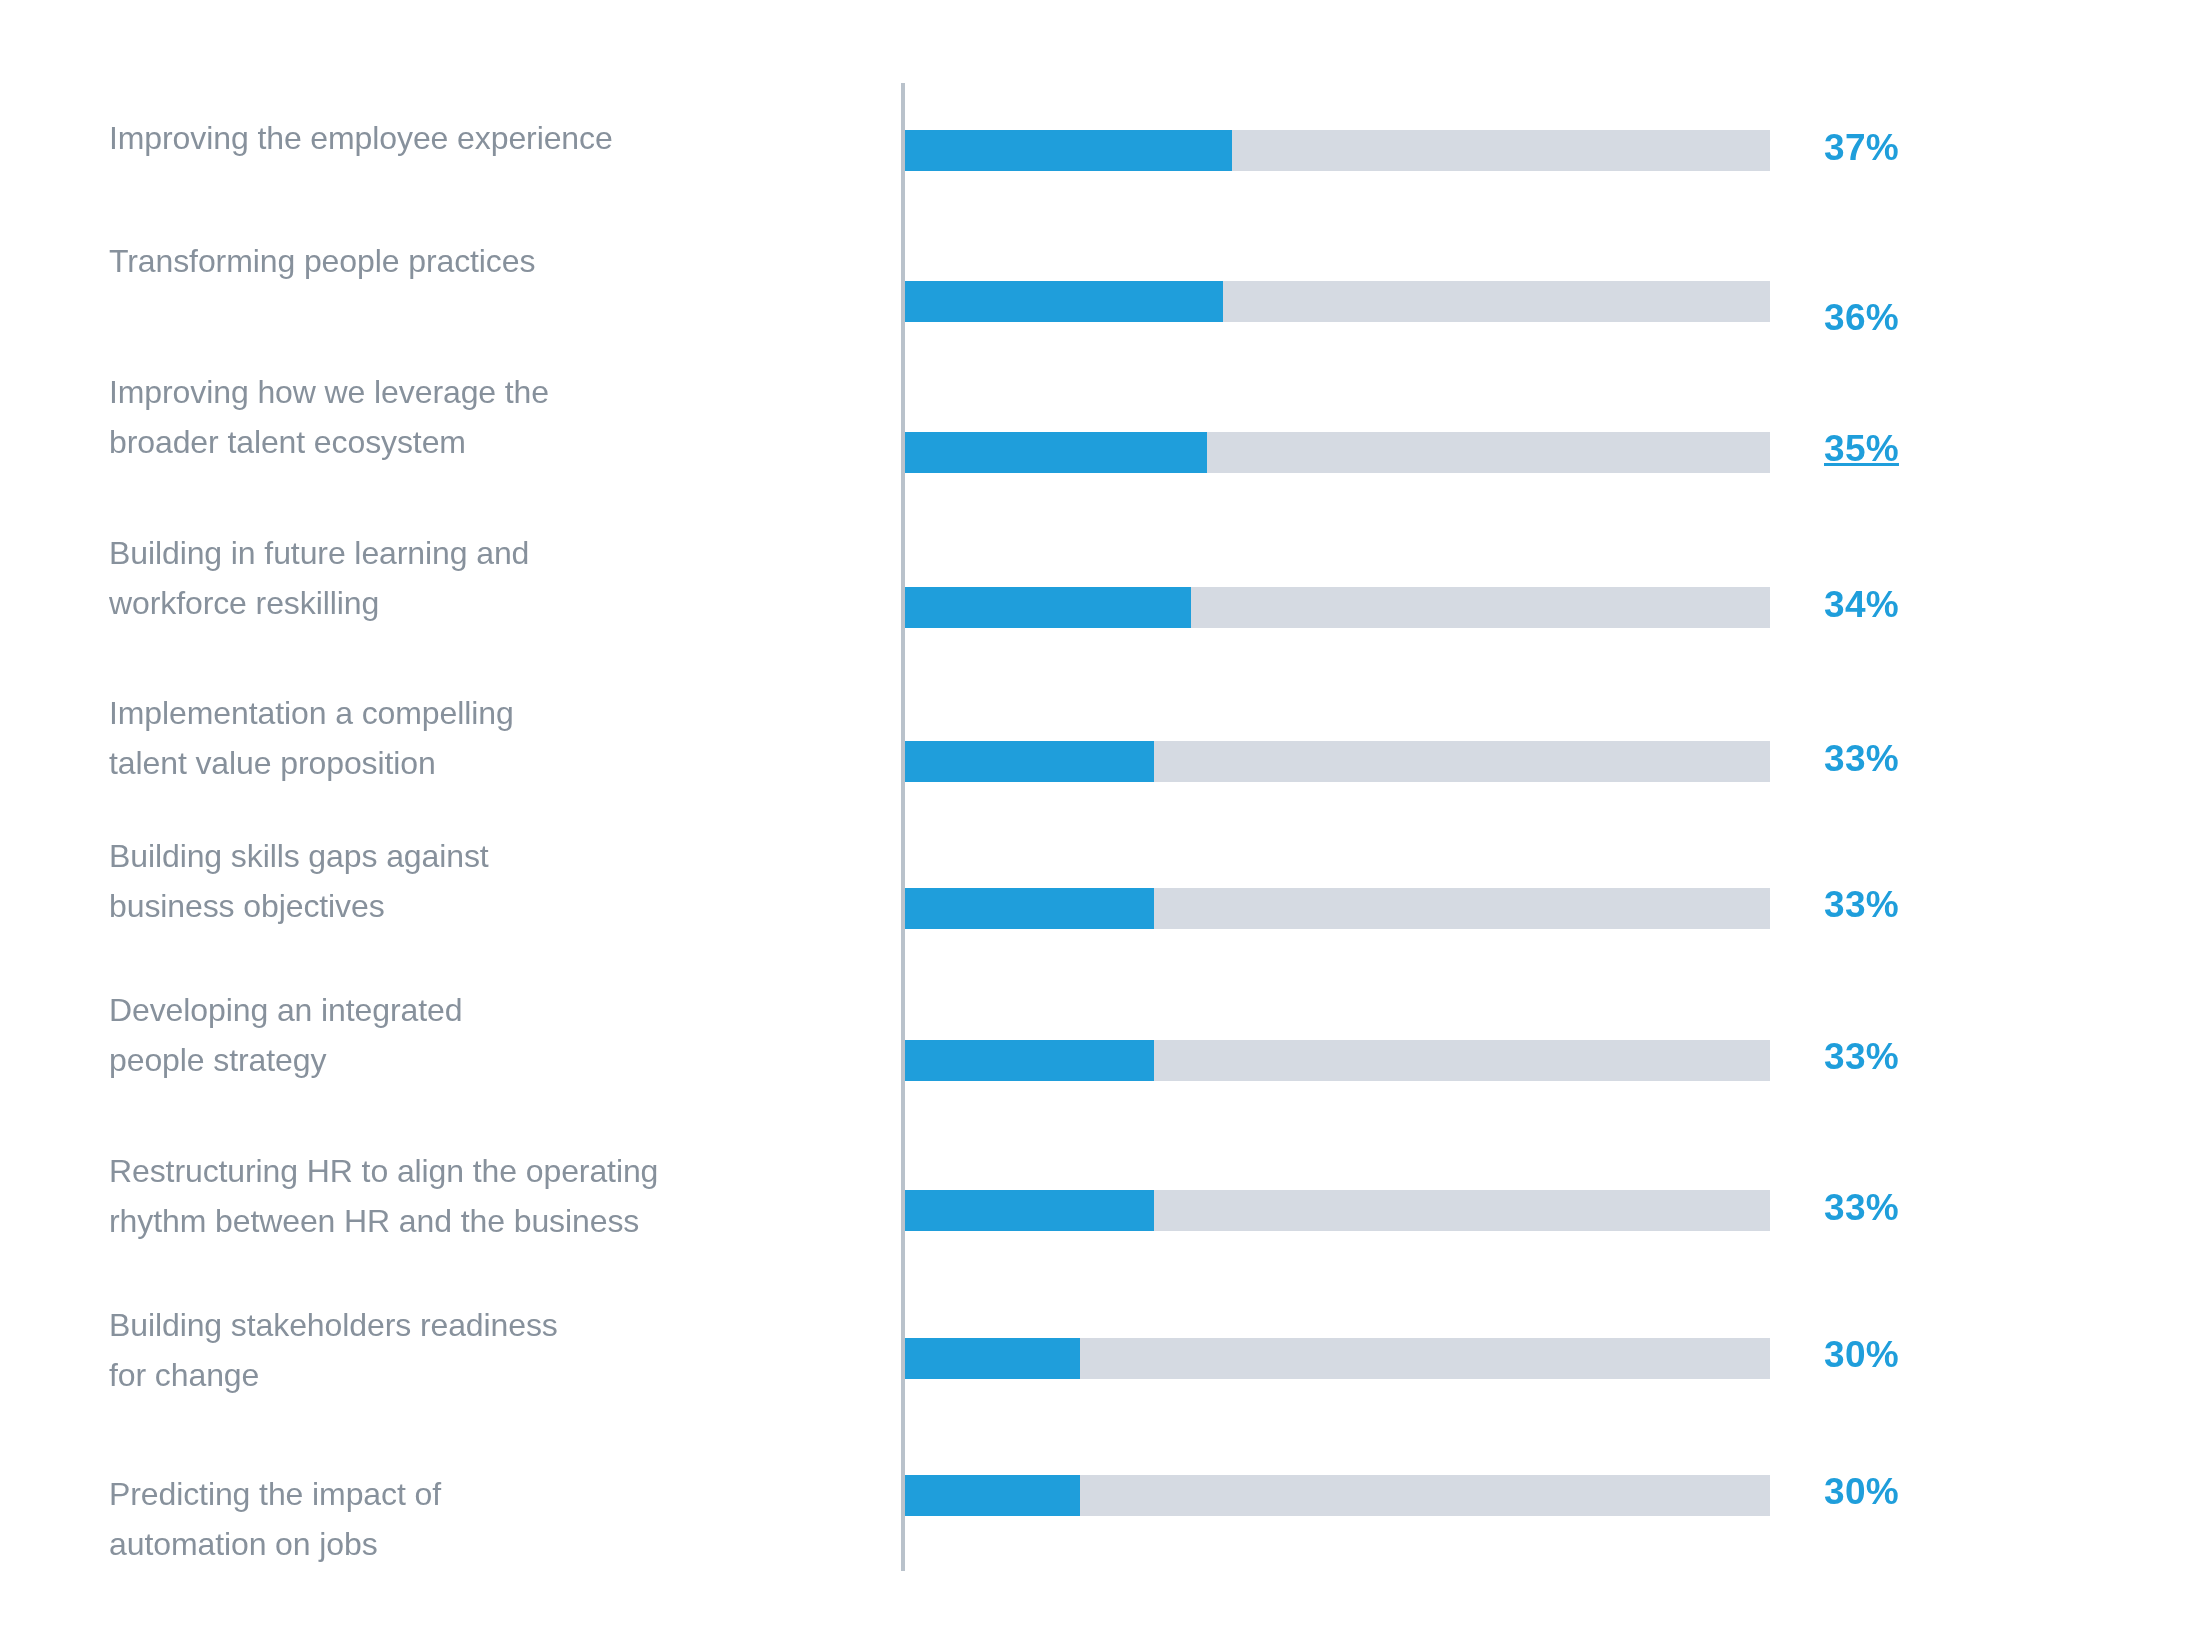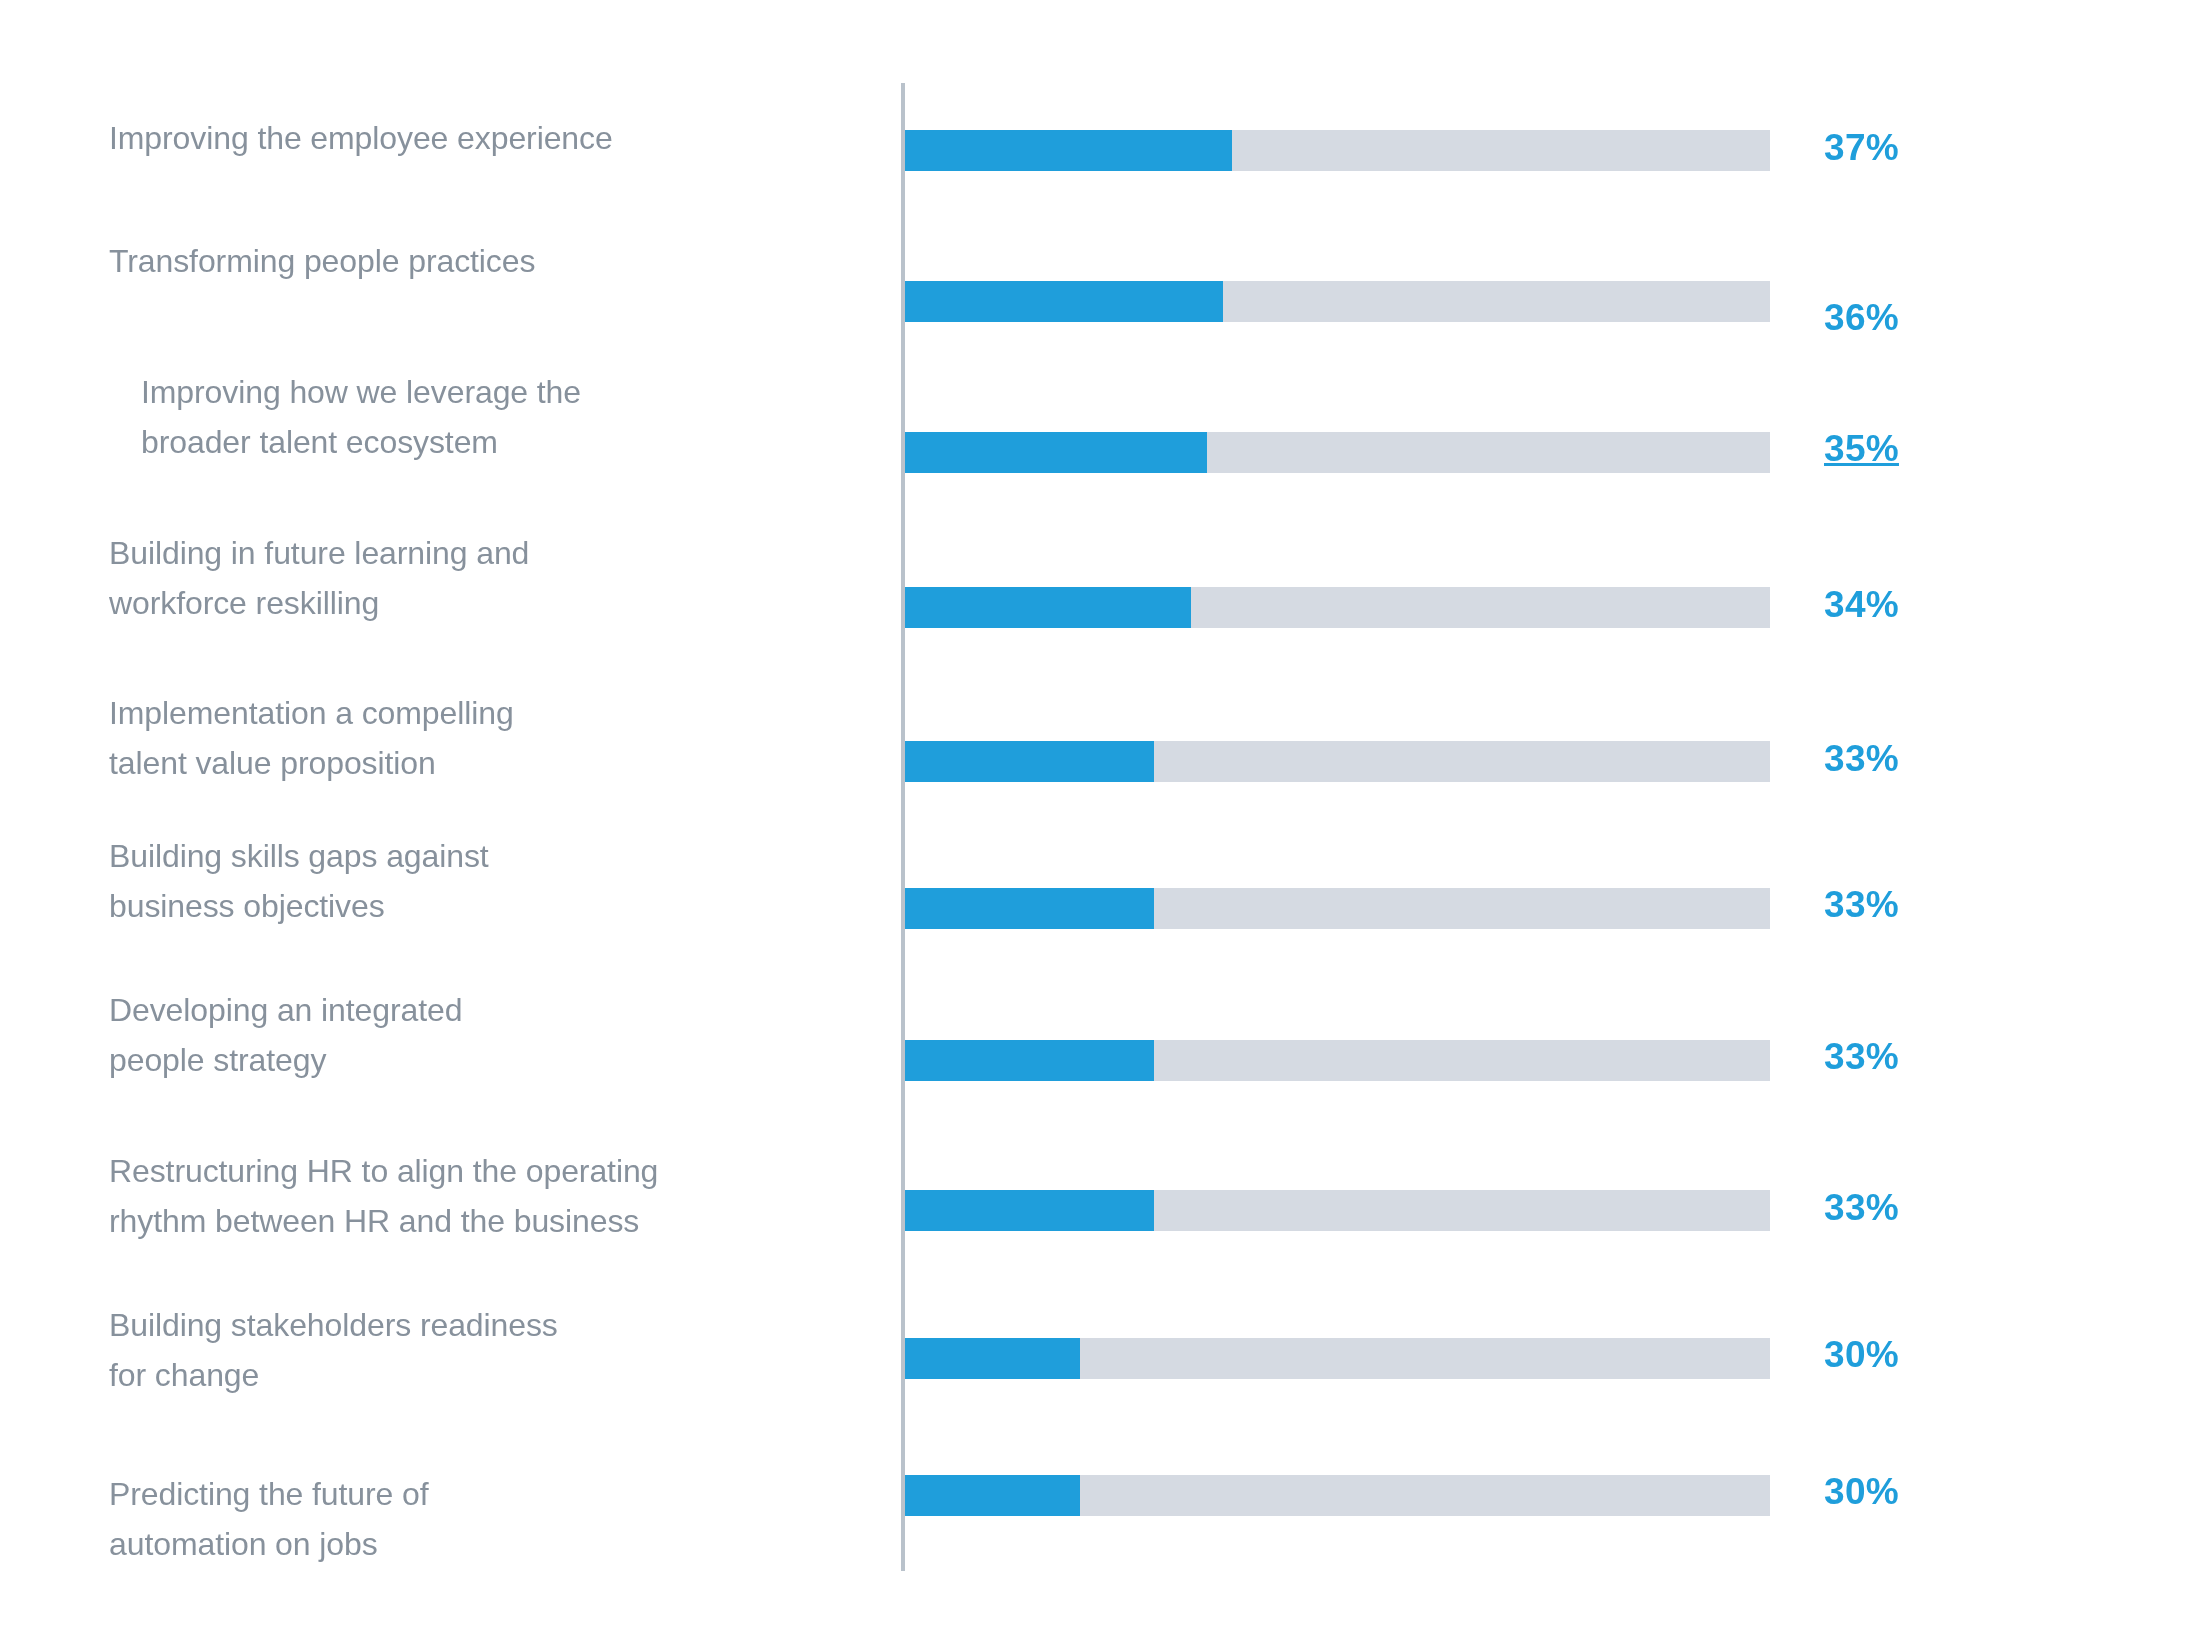--- a/index.html
+++ b/index.html
@@ -81,21 +81,21 @@
         <div class="bar-fill" style="top: 130px; height: 41px; left: 905px; width: 327px;"></div>
         <div class="bar-value" style="top: 127px; left: 1824px;">37%</div>
       </div>
       <div class="row" style="top: 0px;">
         <div class="row-label" style="top: 236px;">Transforming people practices</div>
         <div class="bar-track" style="top: 281px; height: 41px; left: 905px; width: 865px;"></div>
         <div class="bar-fill" style="top: 281px; height: 41px; left: 905px; width: 318px;"></div>
         <div class="bar-value" style="top: 277px; left: 1824px; margin-top: 20px;">36%</div>
       </div>
       <div class="row" style="top: 0px;">
-        <div class="row-label" style="top: 367px; margin-left: 32px;">Improving how we leverage the
+        <div class="row-label" style="top: 367px;">Improving how we leverage the
 broader talent ecosystem</div>
         <div class="bar-track" style="top: 432px; height: 41px; left: 905px; width: 865px;"></div>
         <div class="bar-fill" style="top: 432px; height: 41px; left: 905px; width: 302px;"></div>
         <div class="bar-value" style="top: 428px; left: 1824px; text-decoration: underline;">35%</div>
       </div>
       <div class="row" style="top: 0px;">
         <div class="row-label" style="top: 528px;">Building in future learning and
 workforce reskilling</div>
         <div class="bar-track" style="top: 587px; height: 41px; left: 905px; width: 865px;"></div>
         <div class="bar-fill" style="top: 587px; height: 41px; left: 905px; width: 286px;"></div>
@@ -130,21 +130,21 @@
         <div class="bar-value" style="top: 1187px; left: 1824px;">33%</div>
       </div>
       <div class="row" style="top: 0px;">
         <div class="row-label" style="top: 1300px;">Building stakeholders readiness
 for change</div>
         <div class="bar-track" style="top: 1338px; height: 41px; left: 905px; width: 865px;"></div>
         <div class="bar-fill" style="top: 1338px; height: 41px; left: 905px; width: 175px;"></div>
         <div class="bar-value" style="top: 1334px; left: 1824px;">30%</div>
       </div>
       <div class="row" style="top: 0px;">
-        <div class="row-label" style="top: 1469px;">Predicting the future of
+        <div class="row-label" style="top: 1469px;">Predicting the impact of
 automation on jobs</div>
         <div class="bar-track" style="top: 1475px; height: 41px; left: 905px; width: 865px;"></div>
         <div class="bar-fill" style="top: 1475px; height: 41px; left: 905px; width: 175px;"></div>
         <div class="bar-value" style="top: 1471px; left: 1824px;">30%</div>
       </div>
     </div>
 </div>
 
 
 </body></html>

